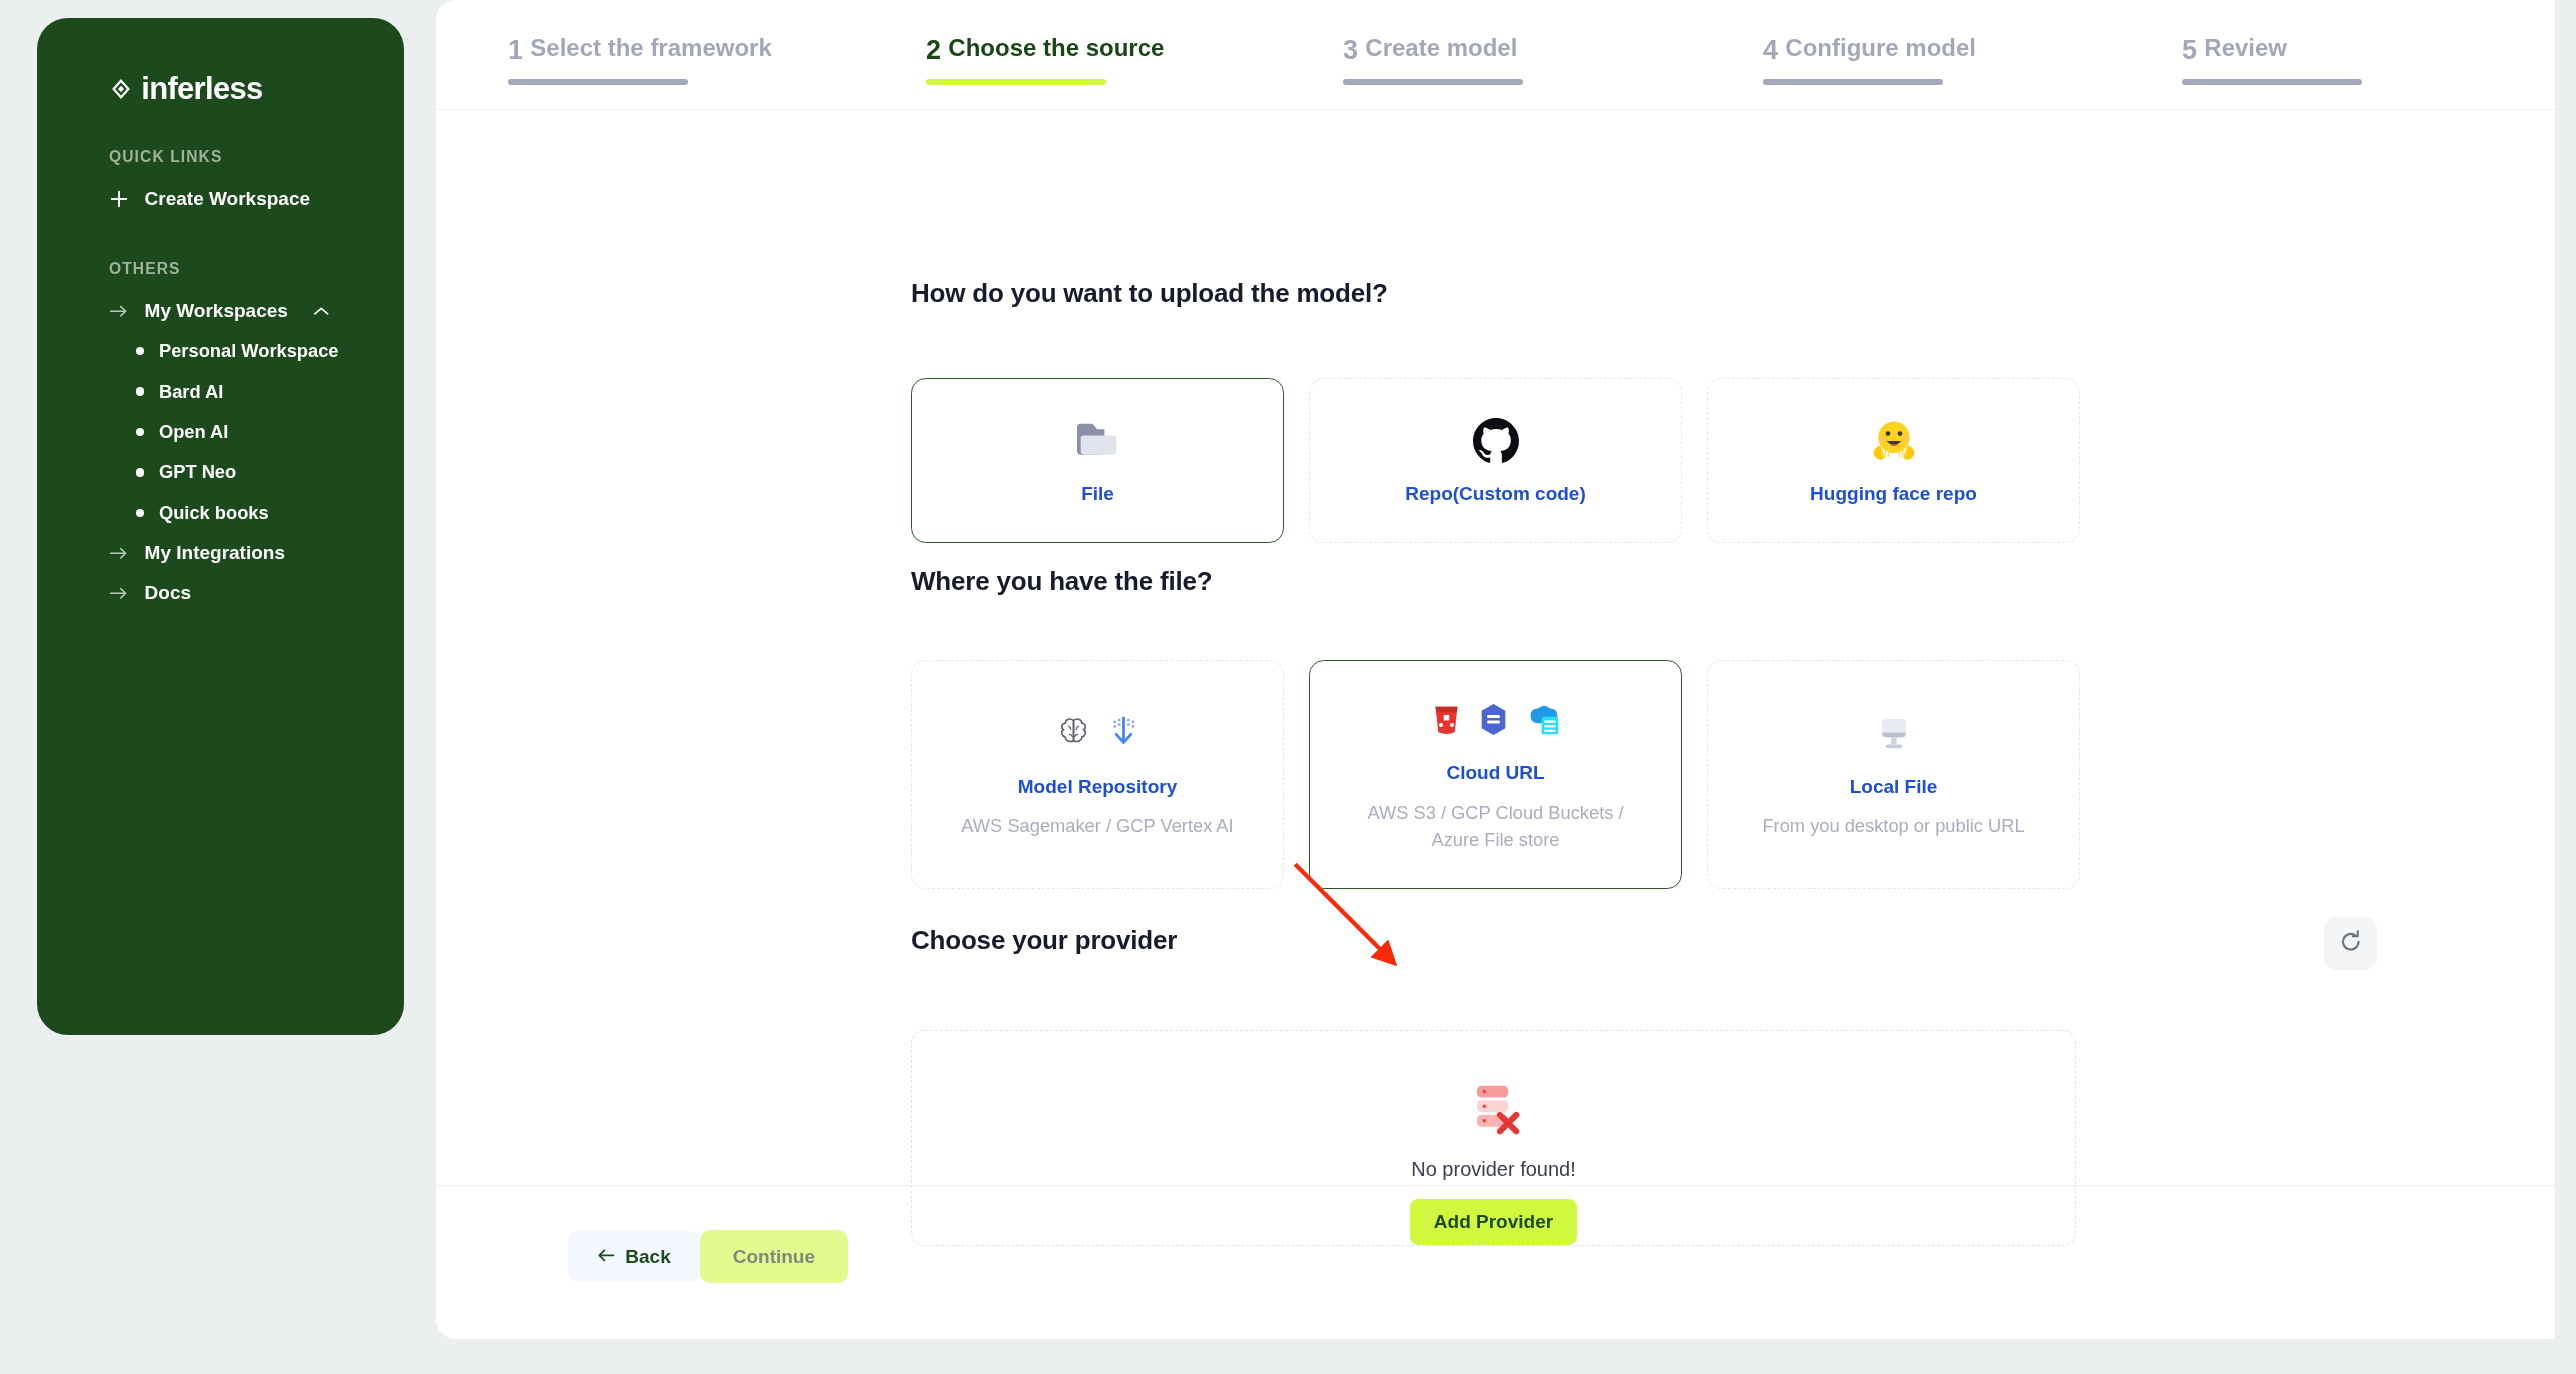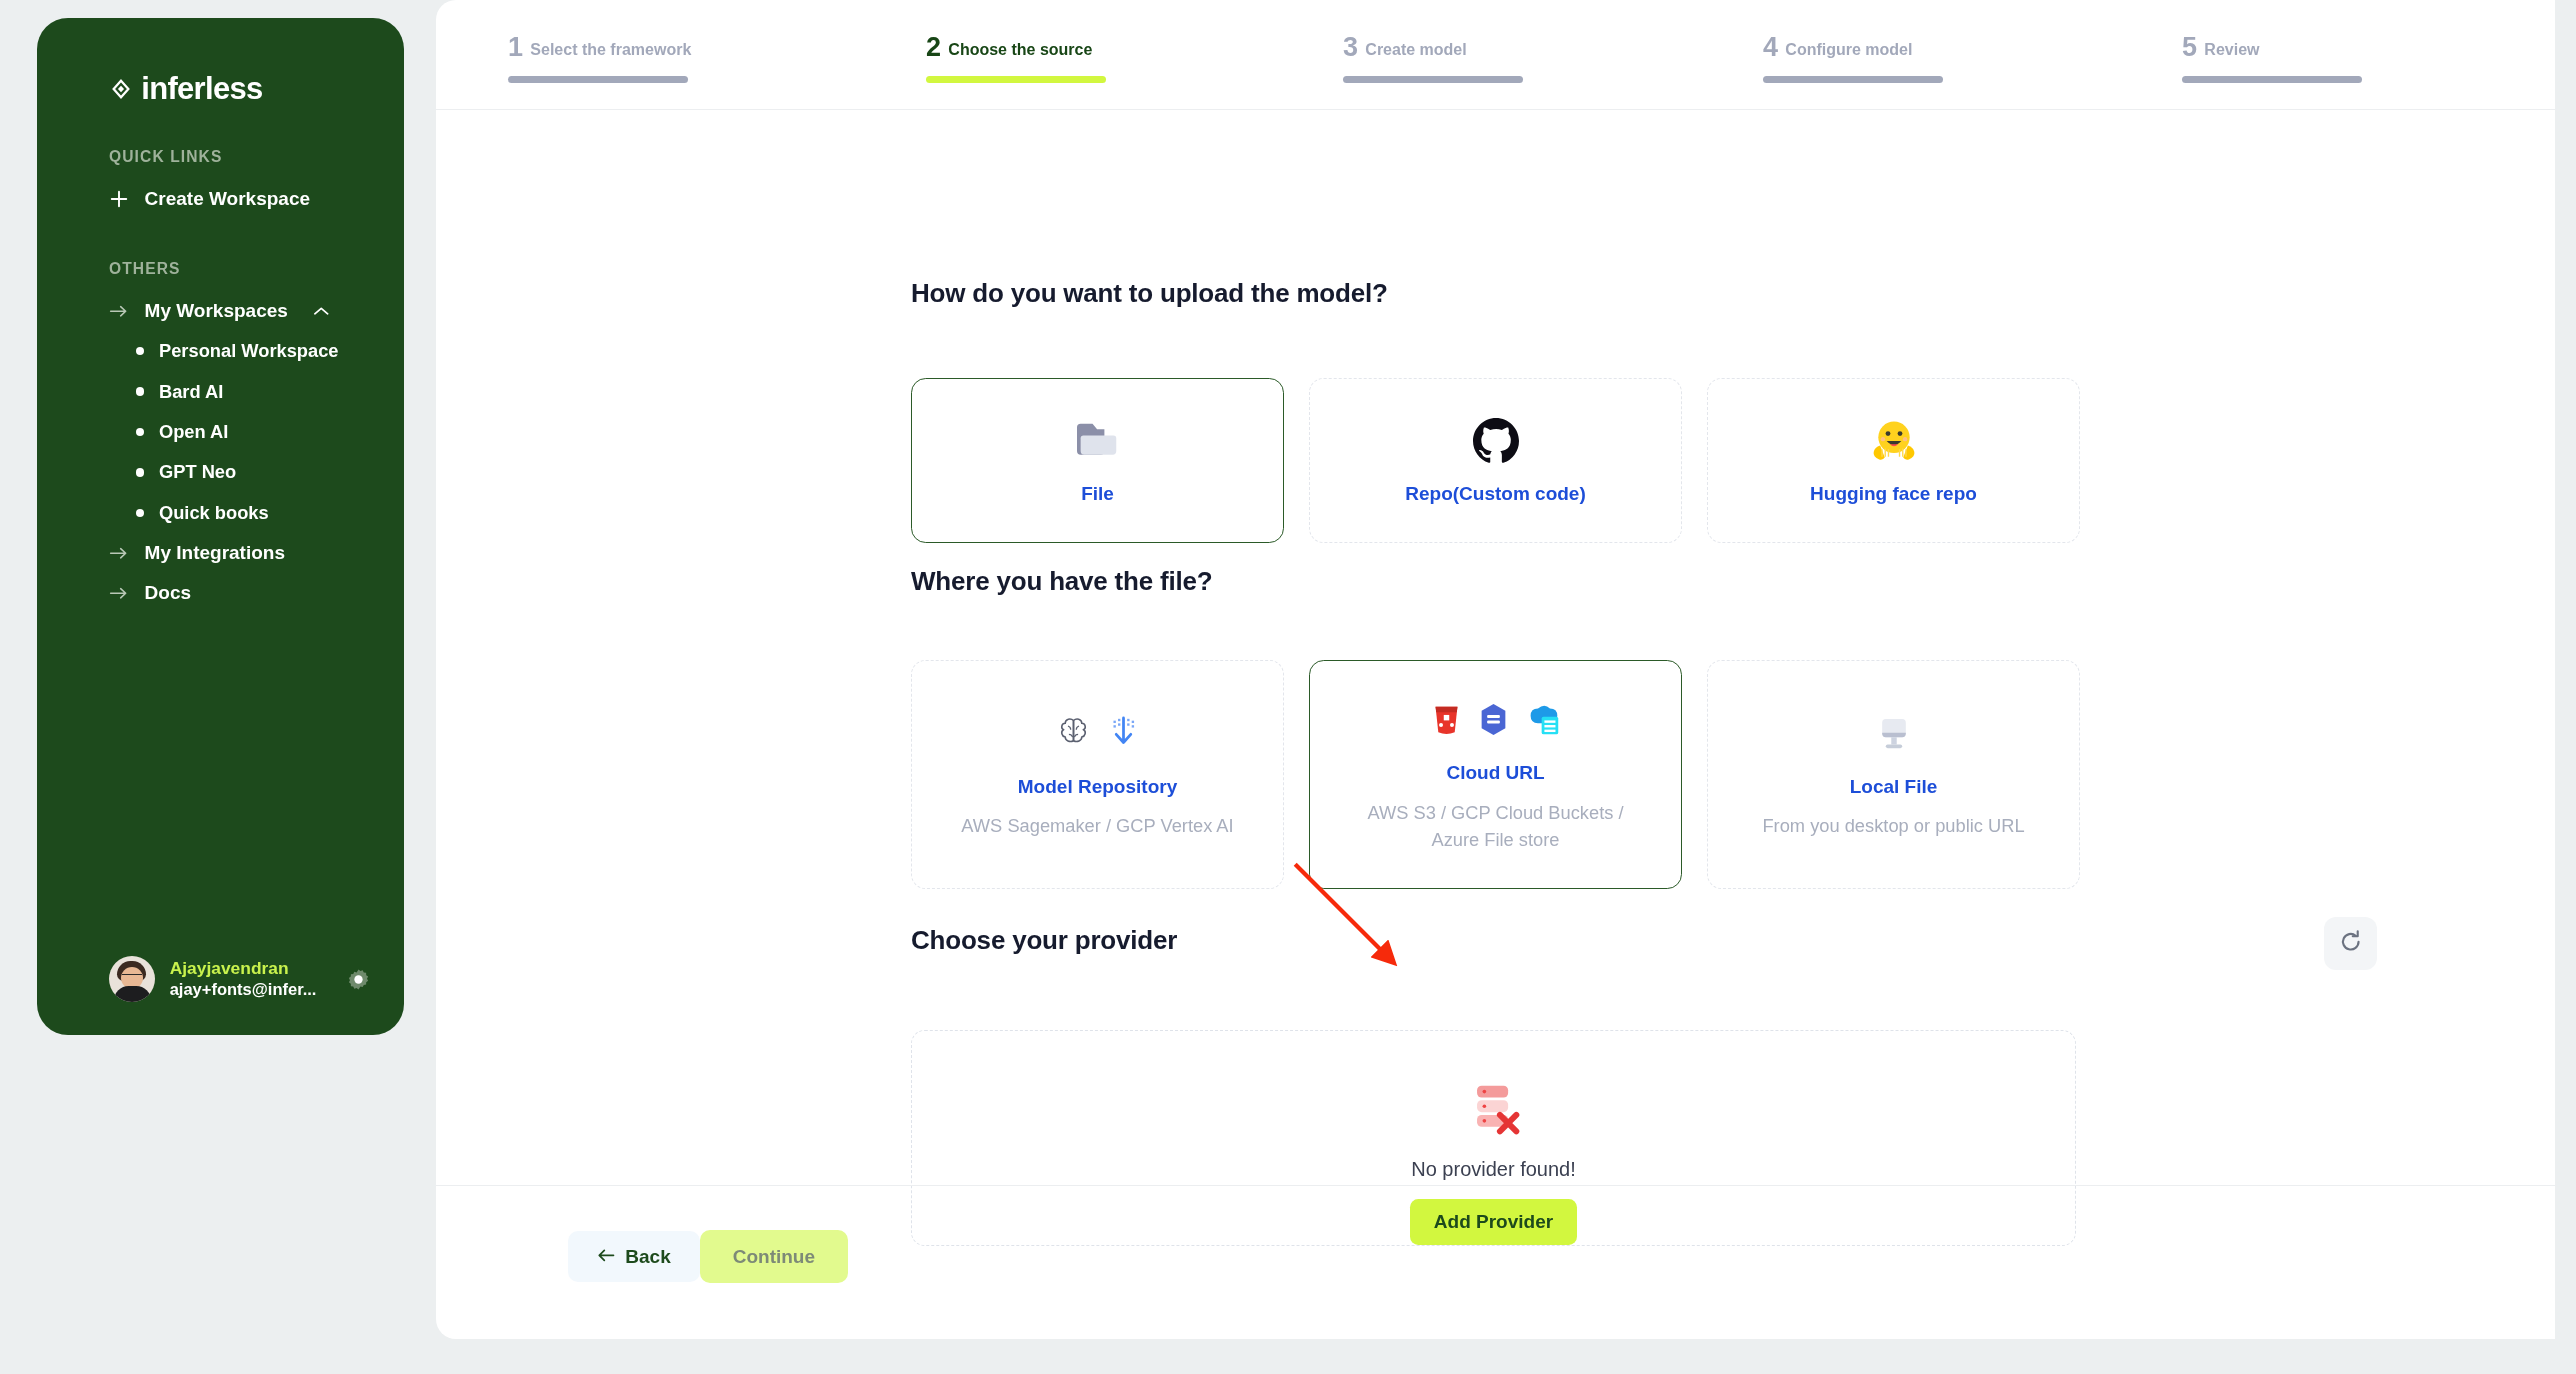--- a/index.html
+++ b/index.html
@@ -62,21 +62,21 @@
     width: 2119px; height: 1339px;
     background: #ffffff;
     border-radius: 20px 0 0 20px;
   }
 
   
   .stepper { position: relative; height: 110px; border-bottom: 0.9px solid #eceef0; }
   .step { position: absolute; top: 35px; }
   .step-head { display: flex; align-items: flex-end; gap: 7.3px; }
   .step-num { font-size: 27px; font-weight: 700; line-height: 0.95; }
-  .step-label { font-size: 16px; font-weight: 700; line-height: 1.1; padding-bottom: 1.8px; }
+  .step-label { font-size: 24px; font-weight: 700; line-height: 1.1; padding-bottom: 1.8px; }
   .step-bar { margin-top: 15.6px; height: 6.4px; width: 180px; border-radius: 3.7px; }
   .step.inactive .step-num, .step.inactive .step-label { color: #a2a8ba; }
   .step.inactive .step-bar { background: #a2a8ba; }
   .step.active .step-num, .step.active .step-label { color: #184616; }
   .step.active .step-bar { background: #d2f73f; }
 
   
   .content { position: relative; padding: 0; }
   .h2 {
     position: absolute; font-size: 26px; font-weight: 700; color: #161b2e; letter-spacing: -0.2px;
@@ -208,38 +208,20 @@
       <div class="nav-row">
         <span class="ico">
           <svg width="22" height="16.5" viewBox="0 0 24 18">
               <path d="M2 9 H20 M14 3.5 L20 9 L14 14.5" stroke="#b9c8b6" stroke-width="1.9" fill="none" stroke-linecap="round" stroke-linejoin="round"></path>
             </svg>
         </span>
         <span>Docs</span>
       </div>
     </div>
 
-    <div class="profile">
-      <div class="avatar">
-        <div class="hair"></div>
-          <div class="face"></div>
-          <div class="glass"></div>
-          <div class="body"></div>
-      </div>
-      <div class="profile-text">
-        <div class="profile-name">Ajayjavendran</div>
-        <div class="profile-mail">ajay+fonts@infer...</div>
-      </div>
-      <div class="gear-btn">
-        <svg width="29" height="29" viewBox="0 0 32 32">
-          <path d="M16 5 l2.1 1.6 2.5-.7 1.2 2.3 2.6.4.1 2.6 2.1 1.6-1.2 2.3 1.2 2.3-2.1 1.6-.1 2.6-2.6.4-1.2 2.3-2.5-.7L16 27l-2.1-1.6-2.5.7-1.2-2.3-2.6-.4-.1-2.6L5.4 19l1.2-2.3L5.4 14.4l2.1-1.6.1-2.6 2.6-.4 1.2-2.3 2.5.7z" fill="#6f8a6c"></path>
-          <circle cx="16" cy="16" r="4.6" fill="#ffffff"></circle>
-        </svg>
-      </div>
-    </div>
   </div>
 
   <div class="panel">
 
     <div class="stepper">
       <div class="step inactive" style="left:72px">
         <div class="step-head">
           <span class="step-num">1</span>
           <span class="step-label">Select the framework</span>
         </div>

